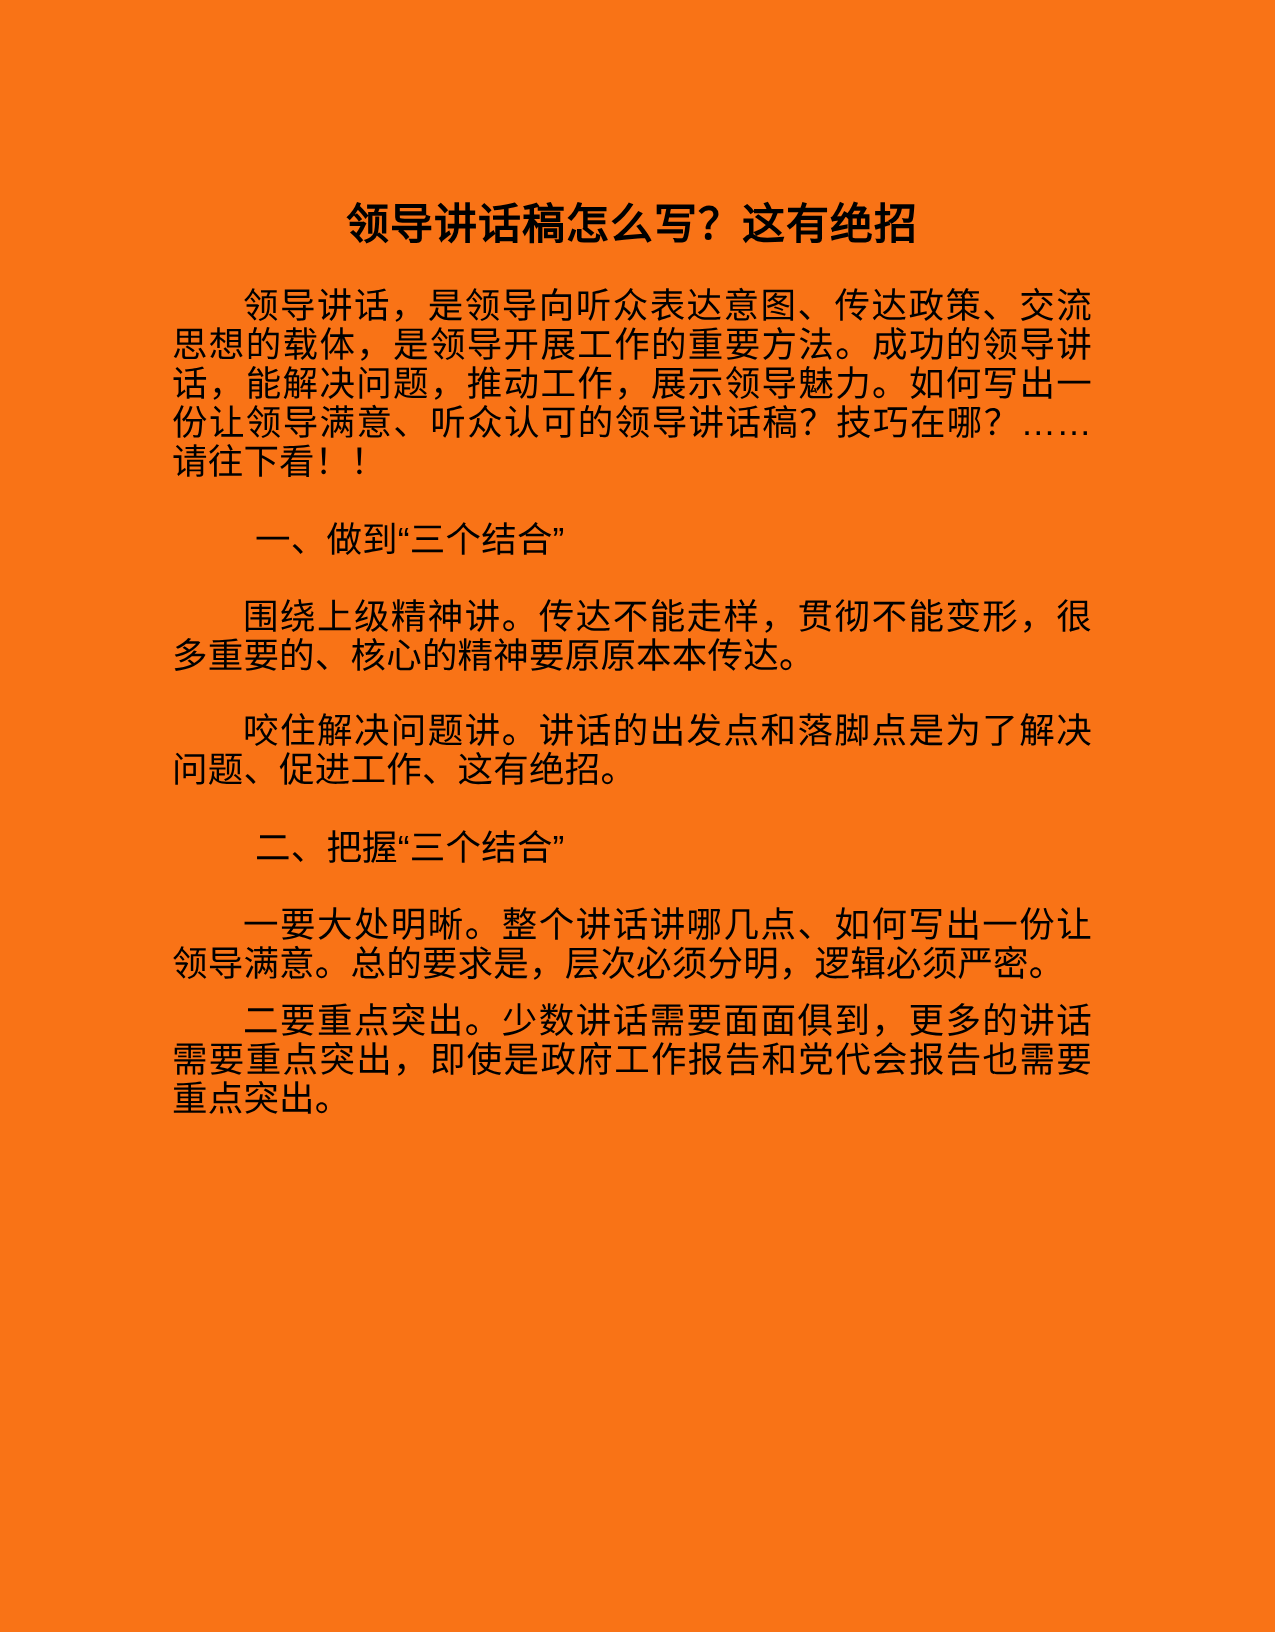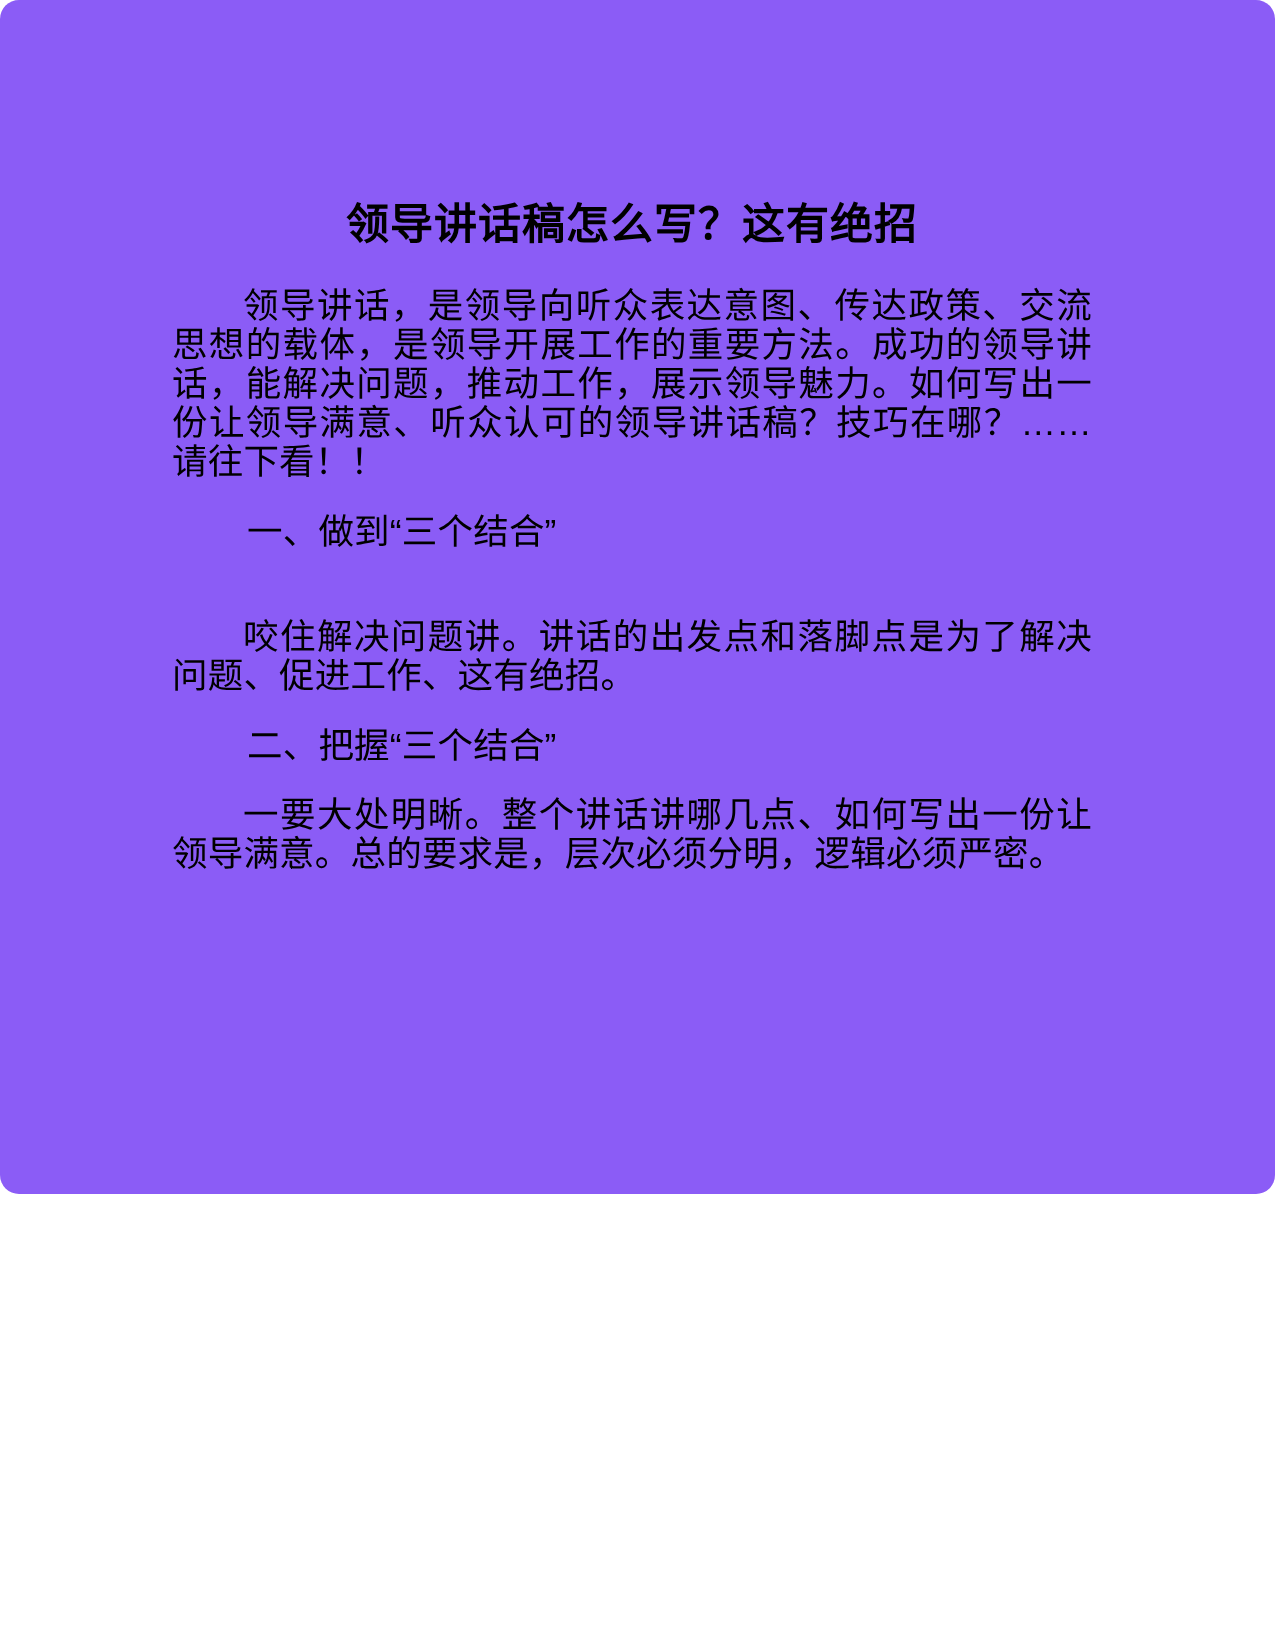--- a/index.html
+++ b/index.html
@@ -5,27 +5,26 @@
 <style>
   html, body {
     margin: 0;
     padding: 0;
     background: #ffffff;
   }
 
   .page {
     position: relative;
     width: 1275px;
-    height: 1194px;
-    background: #8b5cf6;
+    height: 1632px;
+    background: #f97316;
     box-sizing: border-box;
     overflow: hidden;
     font-family: "Liberation Sans", "DejaVu Sans", sans-serif;
     color: #000000;
-    border-radius: 19px;
   }
 
   .content {
     position: absolute;
     left: 172px;
     top: 0;
     width: 920px;
   }
 
   .doc-title {
@@ -55,21 +54,21 @@
     text-indent: 2em;
   }
 
   .gap-after-title { height: 35px; }
   .gap-sm  { height: 17px; }
   .gap-md  { height: 18px; }
 
   .heading {
     font-size: 35.5px;
     line-height: 57px;
-    margin: 4px;
+    margin: 12px;
     text-indent: 2em;
     letter-spacing: 0.2px;
     font-weight: normal;
   }
 </style>
 </head>
 <body>
 
 <div class="page">
   <div class="content">
@@ -79,33 +78,35 @@
     <div class="gap-after-title"></div>
 
     <p class="para indent">领导讲话，是领导向听众表达意图、传达政策、交流思想的载体，是领导开展工作的重要方法。成功的领导讲话，能解决问题，推动工作，展示领导魅力。如何写出一份让领导满意、听众认可的领导讲话稿？技巧在哪？……请往下看！！</p>
 
     <div class="gap-md"></div>
 
     <h2 class="heading">一、做到“三个结合”</h2>
 
     <div class="gap-sm"></div>
 
+    <p class="para indent">围绕上级精神讲。传达不能走样，贯彻不能变形，很多重要的、核心的精神要原原本本传达。</p>
 
     <div class="gap-md"></div>
 
 
     <div class="gap-md"></div>
 
     <p class="para indent">咬住解决问题讲。讲话的出发点和落脚点是为了解决问题、促进工作、这有绝招。</p>
 
     <div class="gap-md"></div>
 
     <h2 class="heading">二、把握“三个结合”</h2>
 
     <div class="gap-sm"></div>
 
     <p class="para indent">一要大处明晰。整个讲话讲哪几点、如何写出一份让领导满意。总的要求是，层次必须分明，逻辑必须严密。</p>
 
     <div class="gap-md"></div>
 
+    <p class="para indent">二要重点突出。少数讲话需要面面俱到，更多的讲话需要重点突出，即使是政府工作报告和党代会报告也需要重点突出。</p>
 
   </div>
 </div>
 
 </body></html>

